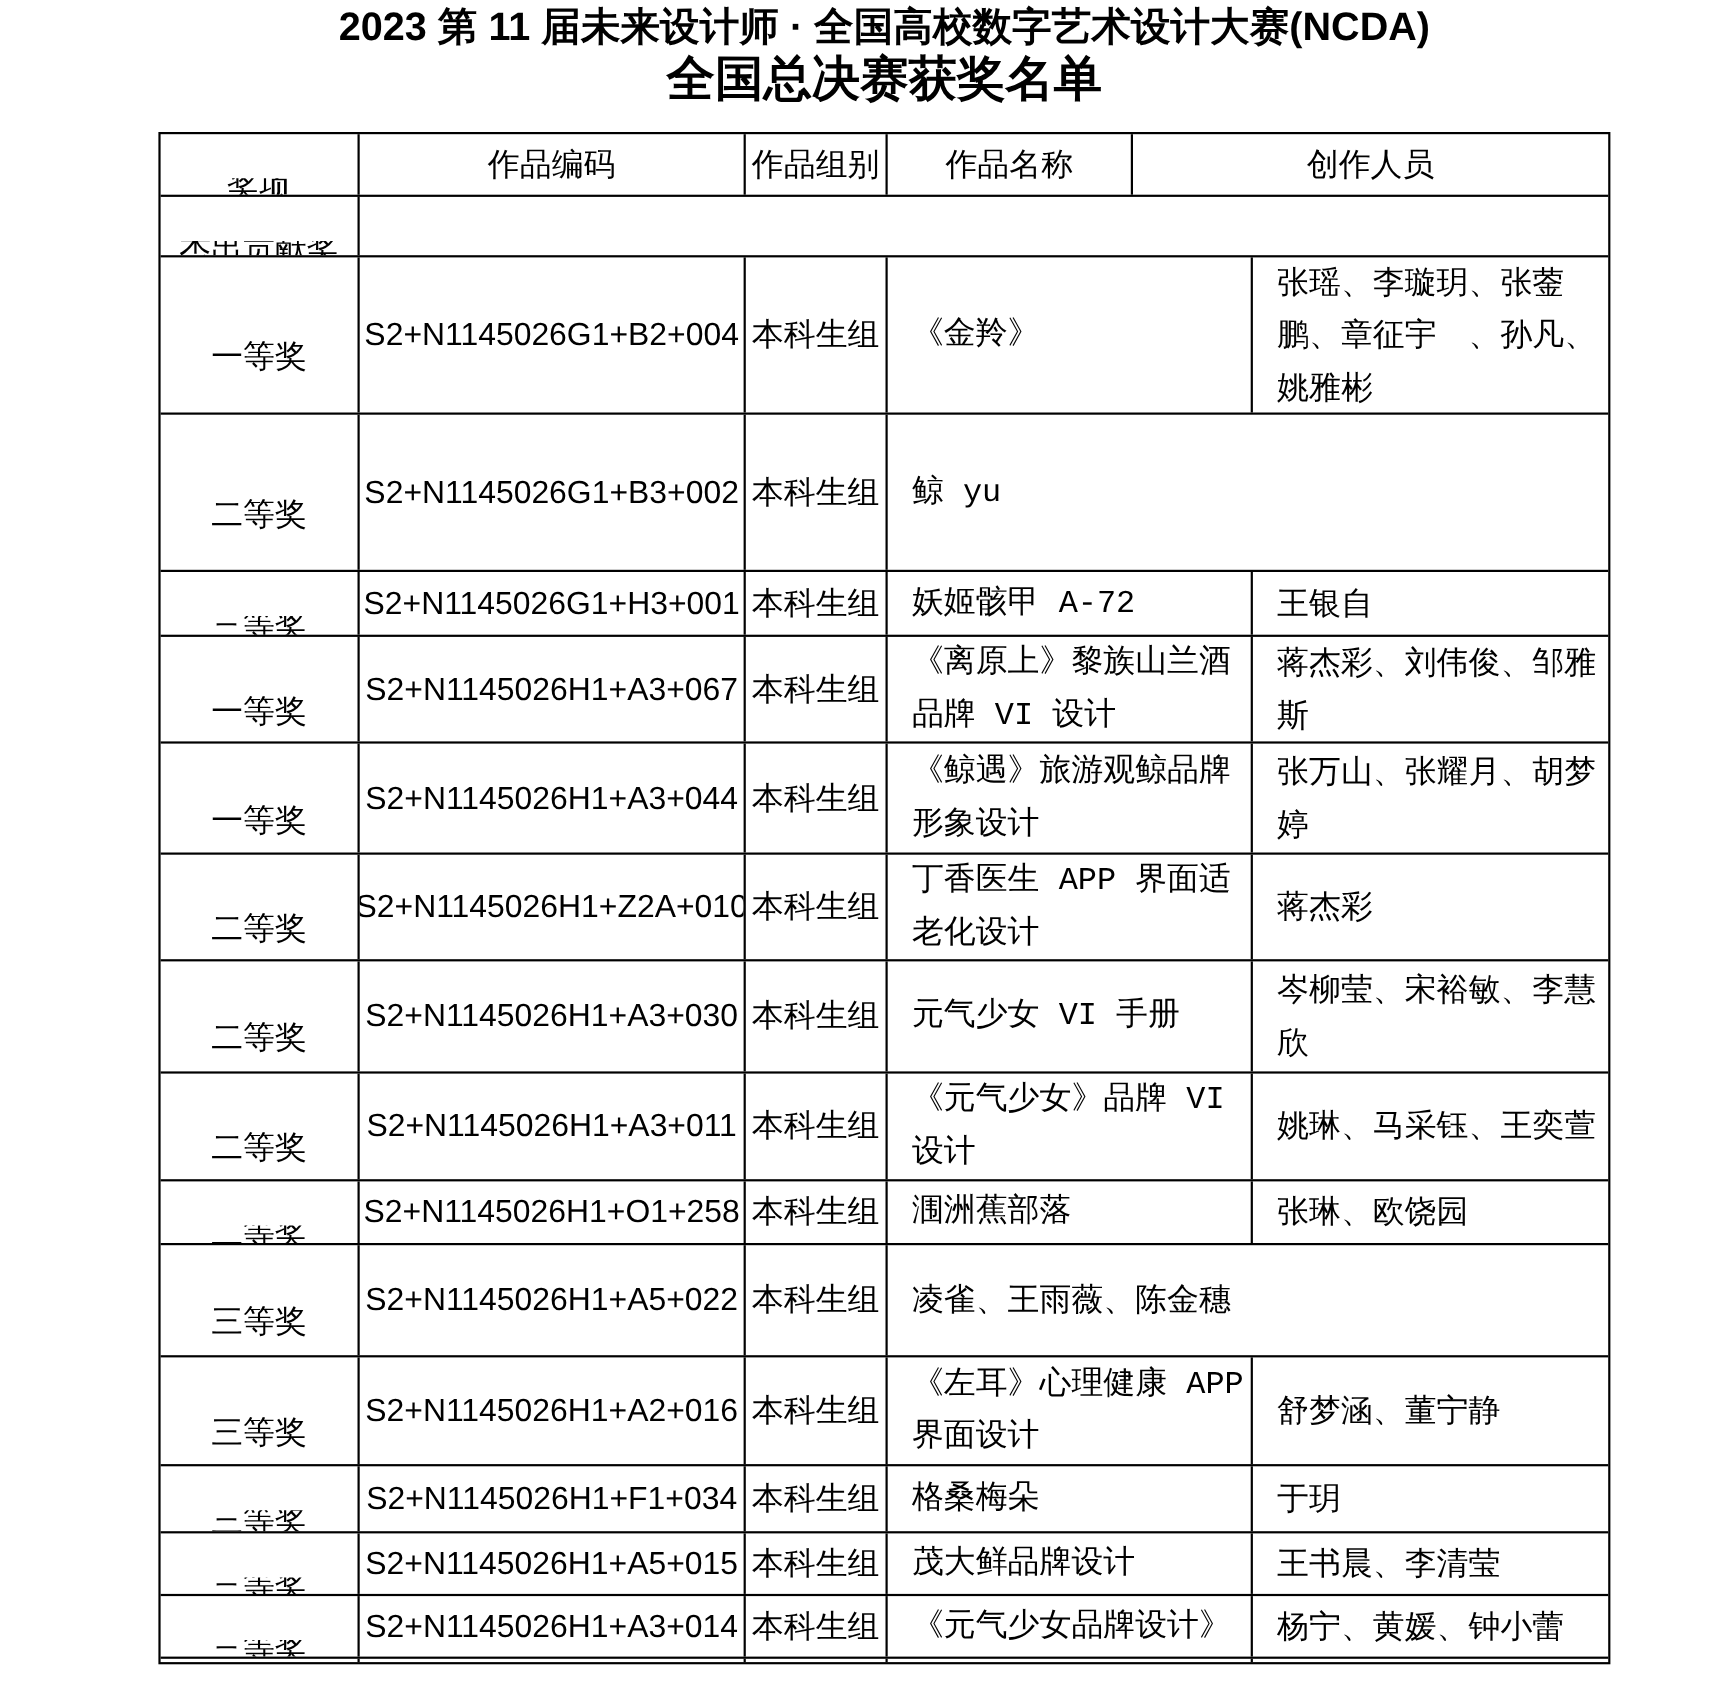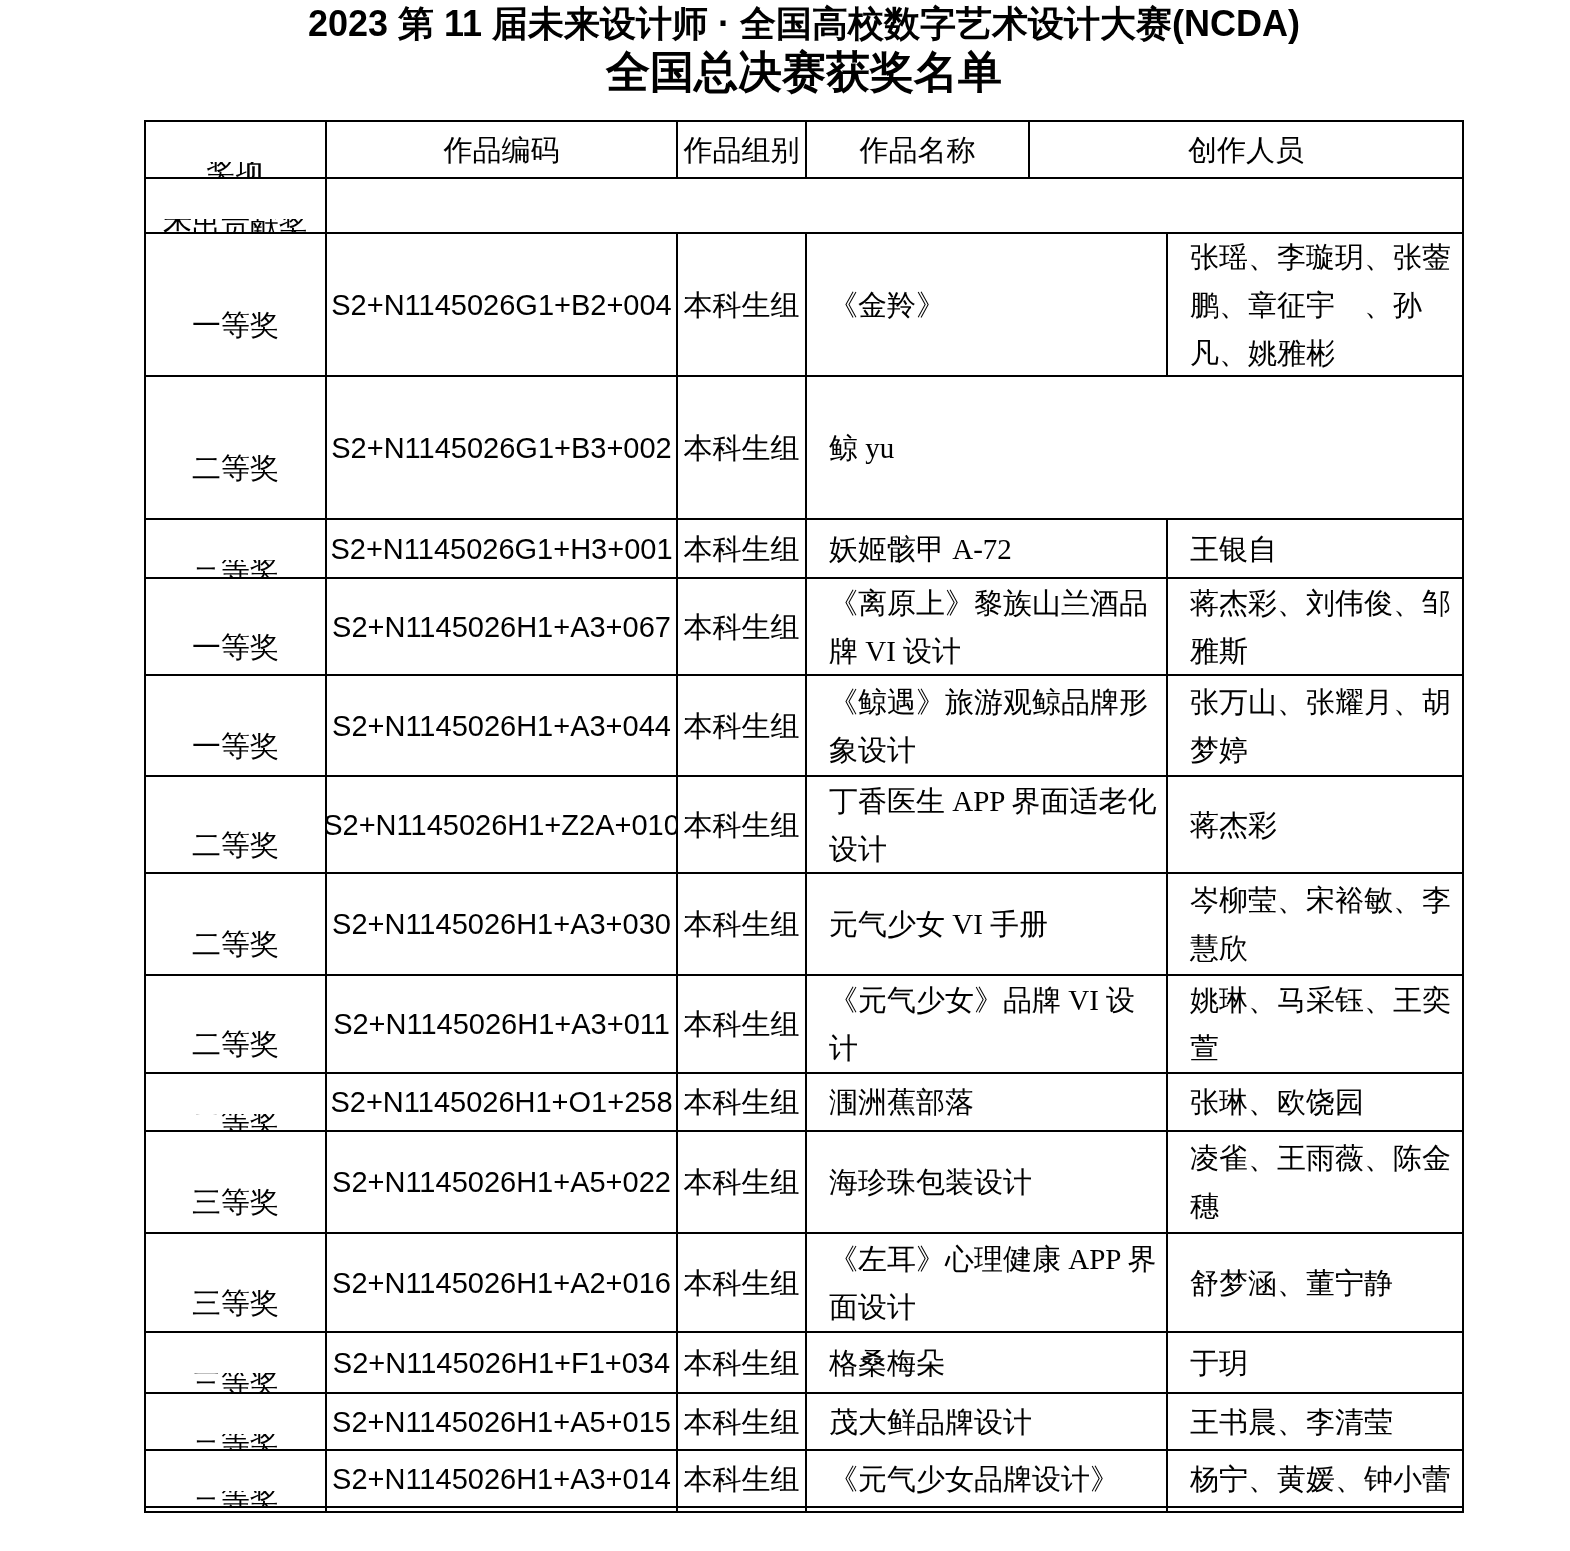--- a/index.html
+++ b/index.html
@@ -39,21 +39,21 @@
     justify-content: center;
     font-size: 29px;
     line-height: 48px;
     text-align: center;
     overflow: hidden;
   }
   .td.first { border-left: none; margin-top: 40px; }
   .c1  { width: 179px; }
   .c2  { width: 351px; }
   .c3  { width: 129px; }
-  .c4  { width: 361px; }
+  .c4  { width: 332px; font-family: Liberation Mono, monospace; }
   .c4h { width: 223px; }
   .c5  { flex: 1; }
   .left {
     justify-content: flex-start;
     text-align: left;
     padding-left: 22px;
     padding-right: 4px;
   }
   .code {
     font-family: "Liberation Sans", "DejaVu Sans", sans-serif;
@@ -150,21 +150,20 @@
       <div class="td c2 code">S2+N1145026H1+O1+258</div>
       <div class="td c3">本科生组</div>
       <div class="td c4 left">涠洲蕉部落</div>
       <div class="td c5 left">张琳、欧饶园</div>
     </div>
 
     <div class="tr" style="height:102px">
       <div class="td first c1">三等奖</div>
       <div class="td c2 code">S2+N1145026H1+A5+022</div>
       <div class="td c3">本科生组</div>
-      <div class="td c4 left">海珍珠包装设计</div>
       <div class="td c5 left">凌雀、王雨薇、陈金穗</div>
     </div>
 
     <div class="tr" style="height:99px">
       <div class="td first c1">三等奖</div>
       <div class="td c2 code">S2+N1145026H1+A2+016</div>
       <div class="td c3">本科生组</div>
       <div class="td c4 left">《左耳》心理健康 APP 界面设计</div>
       <div class="td c5 left">舒梦涵、董宁静</div>
     </div>

